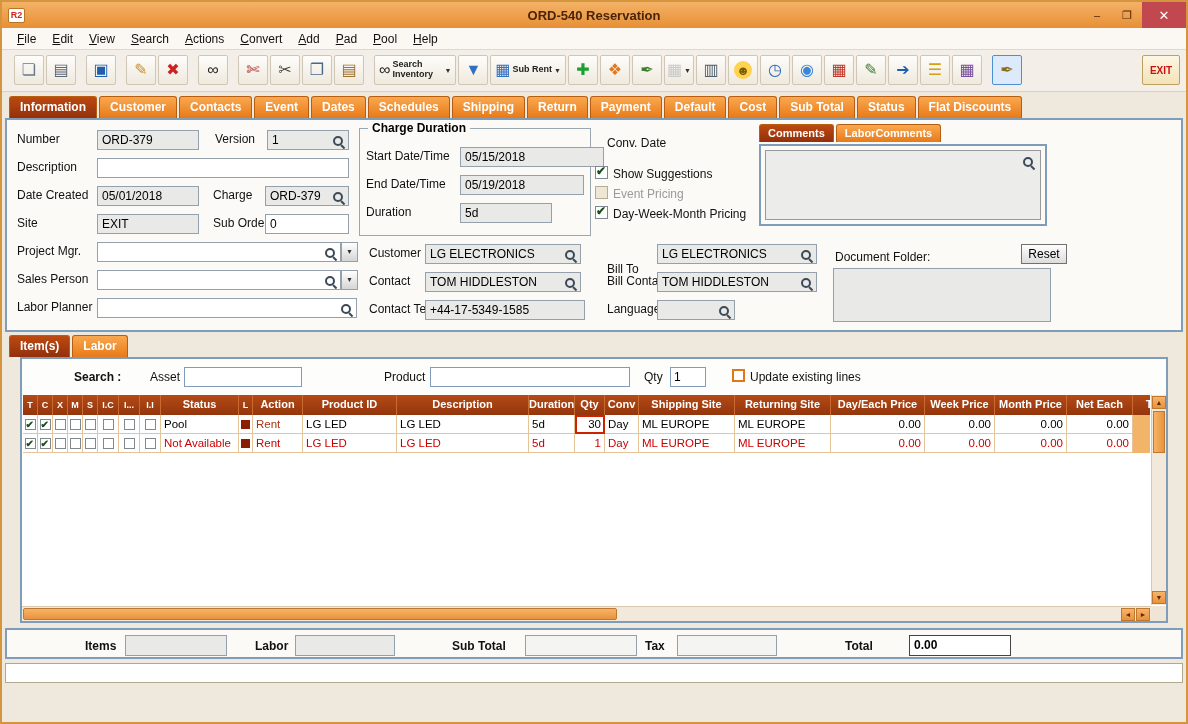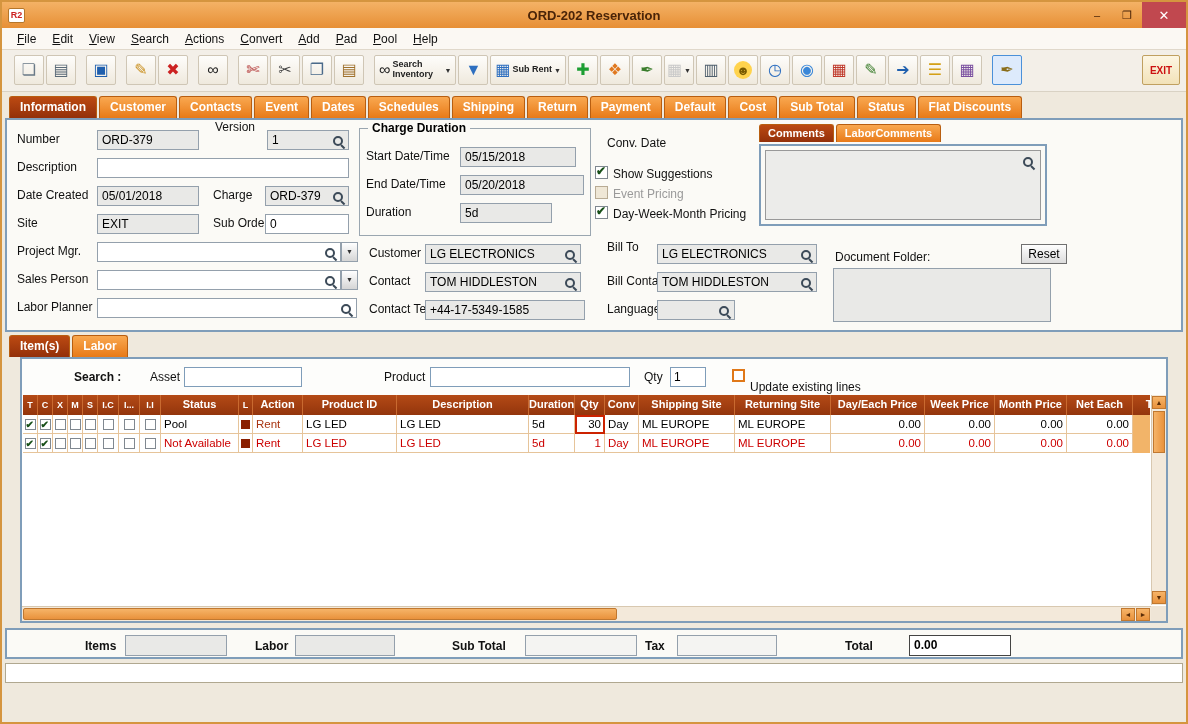--- a/index.html
+++ b/index.html
@@ -101,21 +101,21 @@
   .totalfld{font-weight:bold;border:1px solid #444;}
   .status-bar{margin:4px 3px 0;height:20px;border:1px solid #b0a890;background:#fff;}
 </style>
 </head>
 <body>
 
 <div class="window">
 
   <div class="titlebar">
     <span class="app-icon">R2</span>
-    <span class="title">ORD-202 Reservation</span>
+    <span class="title">ORD-540 Reservation</span>
     <span class="win-controls">
       <span class="wc">–</span>
       <span class="wc">❐</span>
       <span class="wc close">✕</span>
     </span>
   </div>
 
   <div class="menubar">
       <span class="menu-item"><u>F</u>ile</span>
       <span class="menu-item"><u>E</u>dit</span>
@@ -239,21 +239,21 @@
       <div class="tab">Default</div>
       <div class="tab">Cost</div>
       <div class="tab">Sub Total</div>
       <div class="tab">Status</div>
       <div class="tab">Flat Discounts</div>
     </div>
 
   <div class="info-panel">
     <span class="lbl" style="left:10px;top:12px">Number</span>
     <div class="fld" style="left:90px;top:10px;width:102px">ORD-379</div>
-    <span class="lbl" style="left:208px;top:0">Version</span>
+    <span class="lbl" style="left:208px;top:12px">Version</span>
     <div class="fld withmag" style="left:260px;top:10px;width:82px">
       <span>1</span>
       <span class="mag"></span>
     </div>
 
     <span class="lbl" style="left:10px;top:40px">Description</span>
     <div class="fld white" style="left:90px;top:38px;width:252px"></div>
 
     <span class="lbl" style="left:10px;top:68px">Date Created</span>
     <div class="fld" style="left:90px;top:66px;width:102px">05/01/2018</div>
@@ -284,42 +284,42 @@
 
     <span class="lbl" style="left:10px;top:180px">Labor Planner</span>
     <div class="fld white withmag" style="left:90px;top:178px;width:260px">
       <span></span>
       <span class="mag"></span>
     </div>
 
     <div class="group" style="left:352px;top:8px;width:232px;height:108px">
       <span class="group-title">Charge Duration</span>
       <span class="lbl" style="left:6px;top:20px">Start Date/Time</span>
-      <div class="fld" style="left:100px;top:18px;width:116px">05/15/2018</div>
+      <div class="fld" style="left:100px;top:18px;width:144px">05/15/2018</div>
       <span class="lbl" style="left:6px;top:48px">End Date/Time</span>
-      <div class="fld" style="left:100px;top:46px;width:124px">05/20/2018</div>
+      <div class="fld" style="left:100px;top:46px;width:124px">05/19/2018</div>
       <span class="lbl" style="left:6px;top:76px">Duration</span>
       <div class="fld" style="left:100px;top:74px;width:92px">5d</div>
     </div>
 
     <span class="lbl" style="left:600px;top:16px">Conv. Date</span>
 
     <span class="cb abs checked" style="left:588px;top:46px"></span>
     <span class="lbl" style="left:606px;top:47px">Show Suggestions</span>
     <span class="cb abs disabled" style="left:588px;top:66px"></span>
     <span class="lbl gray" style="left:606px;top:67px">Event Pricing</span>
     <span class="cb abs checked" style="left:588px;top:86px"></span>
     <span class="lbl" style="left:606px;top:87px">Day-Week-Month Pricing</span>
 
     <span class="lbl" style="left:362px;top:126px">Customer</span>
     <div class="fld withmag" style="left:418px;top:124px;width:156px">
       <span>LG ELECTRONICS</span>
       <span class="mag"></span>
     </div>
-    <span class="lbl" style="left:600px;top:120px">Bill To</span>
+    <span class="lbl" style="left:600px;top:142px">Bill To</span>
     <div class="fld withmag" style="left:650px;top:124px;width:160px">
       <span>LG ELECTRONICS</span>
       <span class="mag"></span>
     </div>
 
     <span class="lbl" style="left:362px;top:154px">Contact</span>
     <div class="fld withmag" style="left:418px;top:152px;width:156px">
       <span>TOM HIDDLESTON</span>
       <span class="mag"></span>
     </div>
@@ -360,21 +360,21 @@
   <div class="items-panel">
     <div class="search-row">
       <span class="lbl bold" style="left:52px;top:11px">Search :</span>
       <span class="lbl" style="left:128px;top:11px">Asset</span>
       <input class="inp" style="left: 162px; top: 8px; width: 118px;" value="">
       <span class="lbl" style="left:362px;top:11px">Product</span>
       <input class="inp" style="left: 408px; top: 8px; width: 200px;" value="">
       <span class="lbl" style="left:622px;top:11px">Qty</span>
       <input class="inp" style="left: 648px; top: 8px; width: 36px;" value="1">
       <span class="cb abs orange" style="left:710px;top:10px"></span>
-      <span class="lbl" style="left:728px;top:21px">Update existing lines</span>
+      <span class="lbl" style="left:728px;top:11px">Update existing lines</span>
     </div>
     <div class="table-area">
       <div class="thead">
           <div class="th small" style="width: 15px;">T</div>
           <div class="th small" style="width: 15px;">C</div>
           <div class="th small" style="width: 15px;">X</div>
           <div class="th small" style="width: 15px;">M</div>
           <div class="th small" style="width: 15px;">S</div>
           <div class="th small" style="width: 21px;">I.C</div>
           <div class="th small" style="width: 21px;">I...</div>

